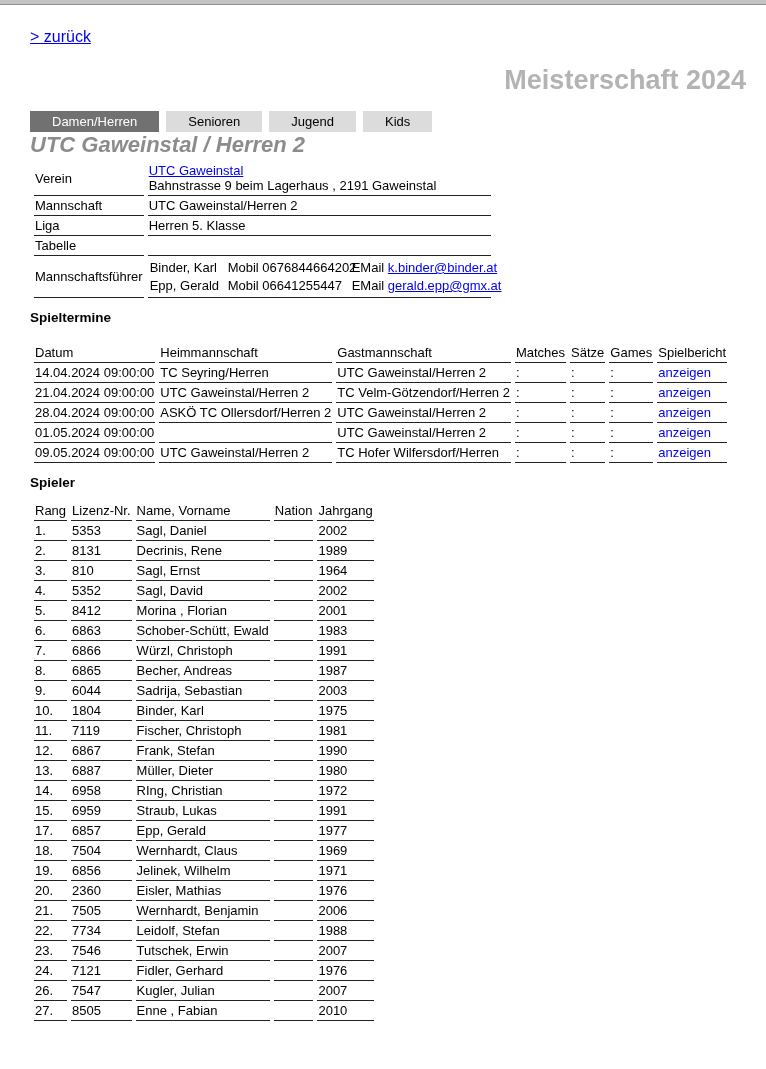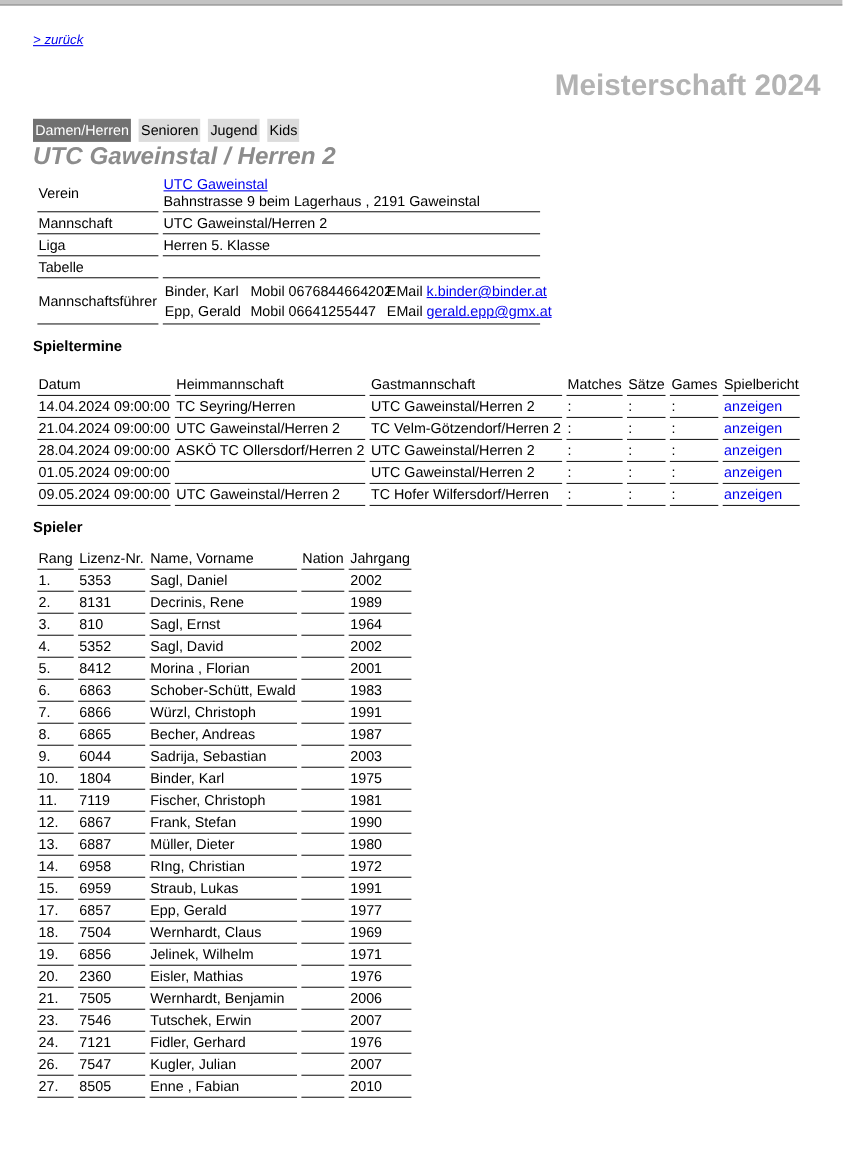--- a/index.html
+++ b/index.html
@@ -15,37 +15,37 @@
   .topbar {
     height: 5px;
     background: #c3c3c3;
     border-bottom: 1px solid #8f8f8f;
   }
   .content { padding: 23px 20px 20px 30px; }
 
   a { color: var(--link, #0000EE); text-decoration: underline; cursor: pointer; }
   a.plain-link { text-decoration: none; }
 
-  .back-link { display: inline-block; font-size: 12px; font-style: italic; }
+  .back-link { display: inline-block; font-size: 16px; }
 
   h1.page-title {
     margin-top: 19px;
     font-size: 27px;
     font-weight: bold;
     color: var(--title-gray, #b3b3b3);
     text-align: right;
   }
 
   .tabs { margin-top: 15px; }
   .tab {
     display: inline-block;
     background: var(--tab-bg, #dcdcdc);
     color: #000;
     font-size: 13px;
-    padding: 3px 2px;
+    padding: 3px 22px;
     margin-right: 7px;
     cursor: pointer;
   }
   .tab.active {
     background: var(--tab-active-bg, #717171);
     color: var(--tab-active-text, #fff);
   }
 
   h2.team-title {
     font-size: 22px;
@@ -433,20 +433,27 @@
     </tr>
 
     <tr>
       <td>21.</td>
       <td>7505</td>
       <td>Wernhardt, Benjamin</td>
       <td>&nbsp;</td>
       <td>2006</td>
     </tr>
 
+    <tr>
+      <td>22.</td>
+      <td>7734</td>
+      <td>Leidolf, Stefan</td>
+      <td>&nbsp;</td>
+      <td>1988</td>
+    </tr>
 
     <tr>
       <td>23.</td>
       <td>7546</td>
       <td>Tutschek, Erwin</td>
       <td>&nbsp;</td>
       <td>2007</td>
     </tr>
 
     <tr>

